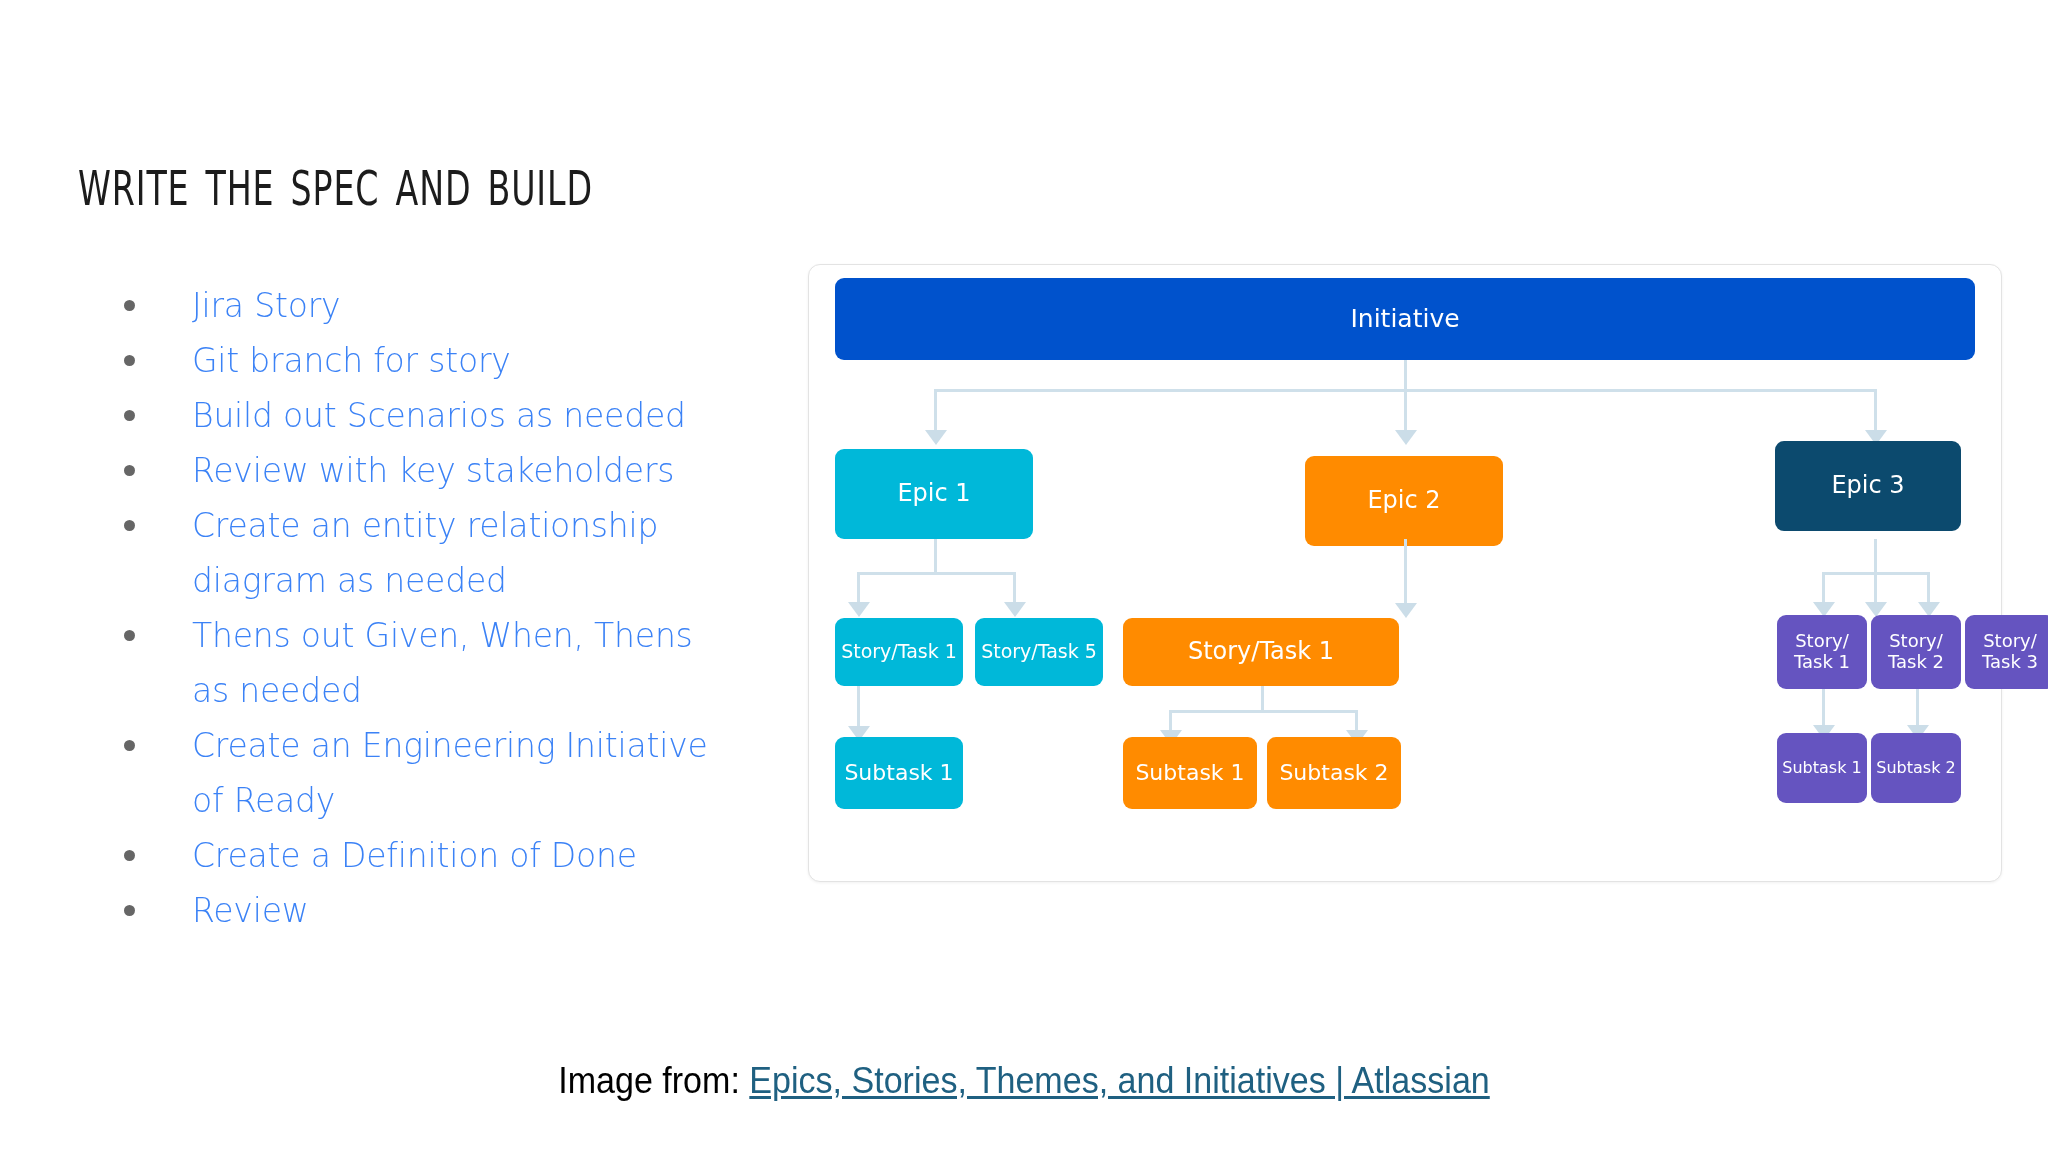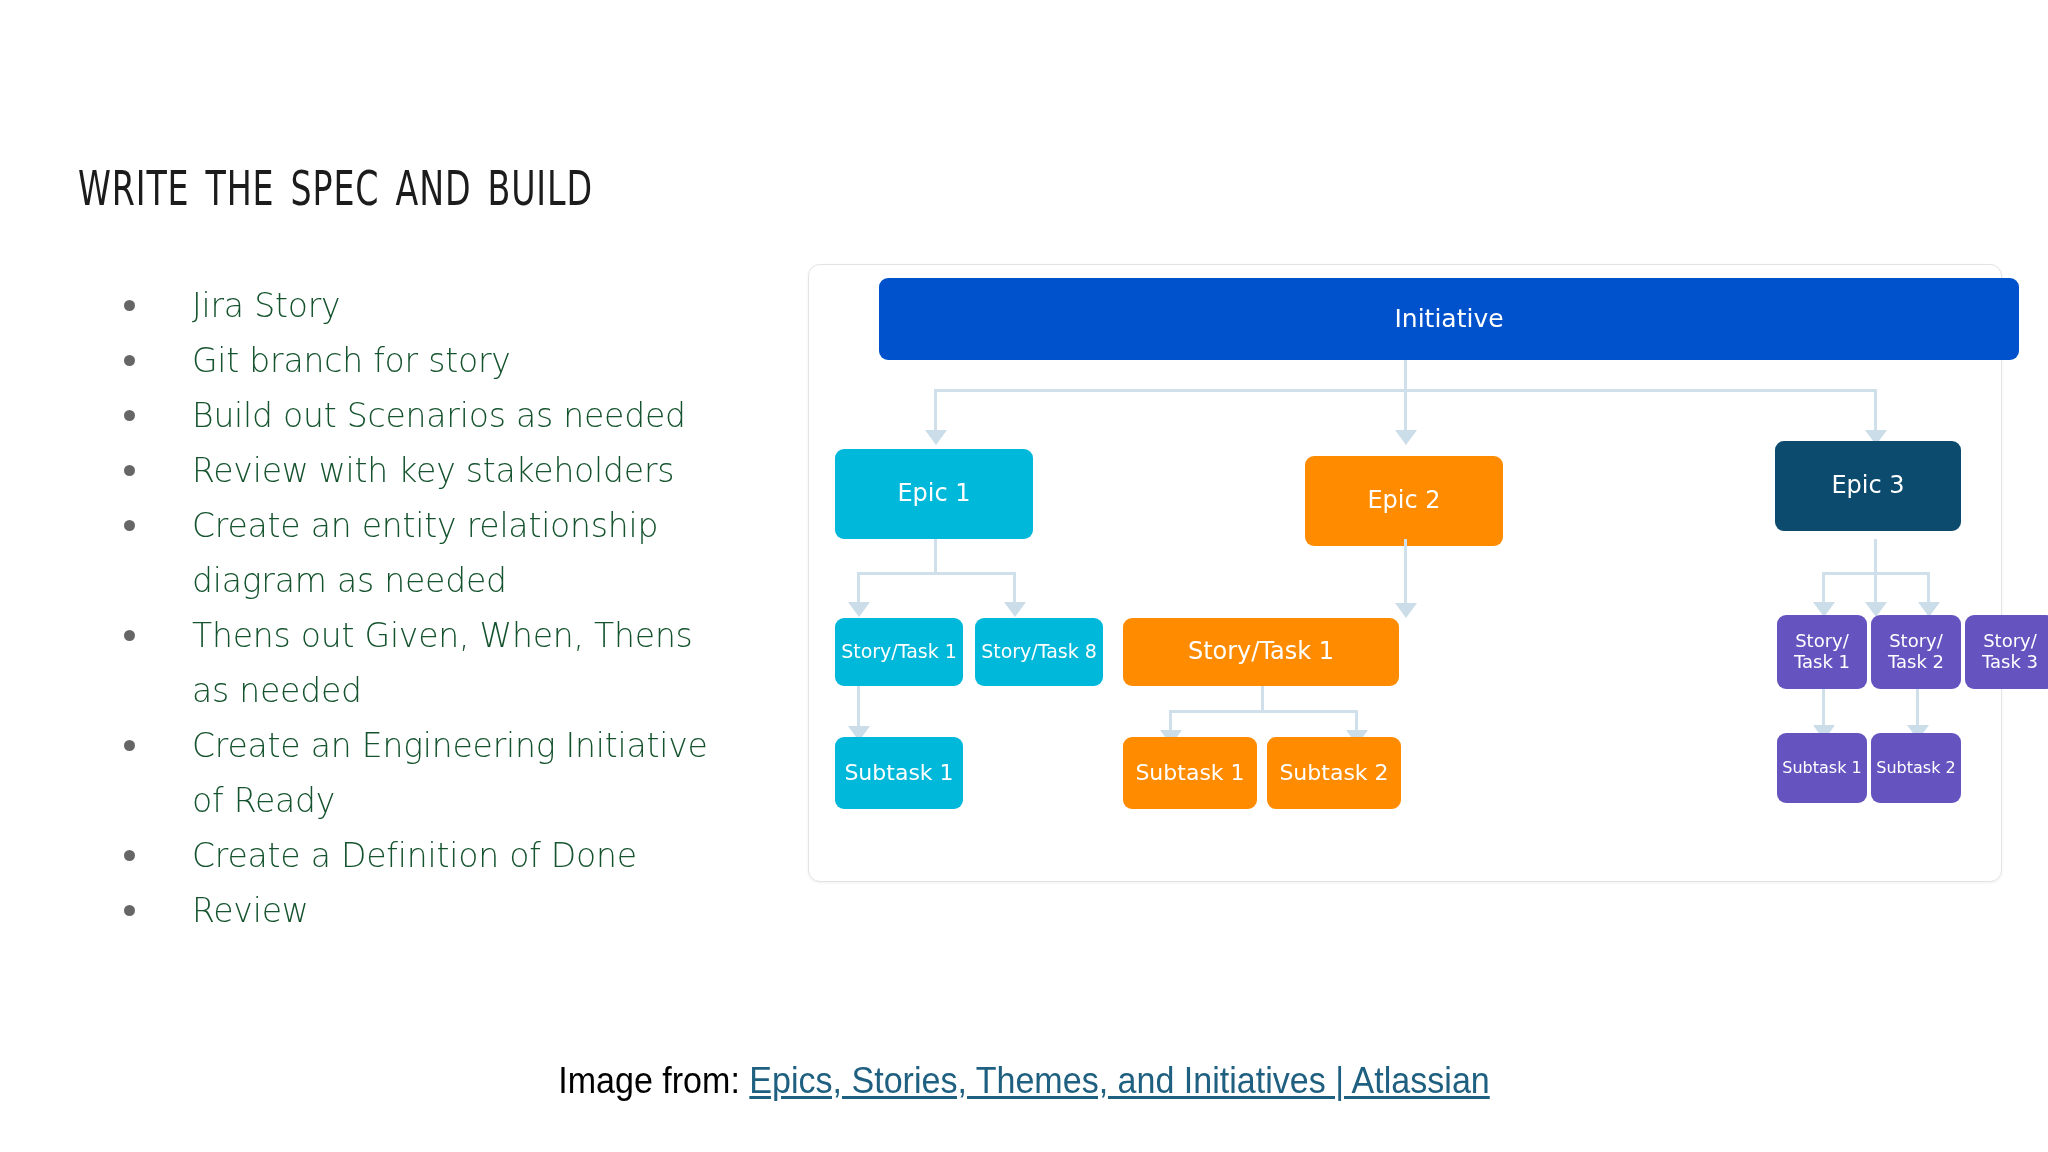--- a/index.html
+++ b/index.html
@@ -38,21 +38,21 @@
     left: 110px;
     top: 278px;
     width: 620px;
     list-style: none;
     margin: 0;
     padding: 0;
   }
   .bullet-item {
     position: relative;
     padding-left: 82px;
-    color: #14532d;
+    color: #3b82f6;
     font-size: 33px;
     line-height: 55px;
     font-family: "DejaVu Sans", sans-serif;
     font-weight: 300;
     letter-spacing: -0.2px;
   }
   .bullet-dot {
     position: absolute;
     left: 14px;
     top: 22px;
@@ -161,21 +161,21 @@
     <span>Create a Definition of Done</span>
   </li>
   <li class="bullet-item">
     <span class="bullet-dot"></span>
     <span>Review</span>
   </li>
 </ul>
 
 <div class="diagram-panel">
 
-  <div class="node" style="left:26px; top:13px; width:1140px; height:82px; background:#0052CC; font-size:25px;margin-left:44px;">Initiative</div>
+  <div class="node" style="left:26px; top:13px; width:1140px; height:82px; background:#0052CC; font-size:25px;">Initiative</div>
 
   <div class="conn conn-v" style="left:595px; top:95px; height:29px;"></div>
   <div class="conn conn-h" style="left:125px; top:124px; width:942px;"></div>
   <div class="conn conn-v" style="left:125px; top:124px; height:43px;"></div>
   <div class="arrow-head" style="left:116px; top:165px;"></div>
   <div class="conn conn-v" style="left:595px; top:124px; height:43px;"></div>
   <div class="arrow-head" style="left:586px; top:165px;"></div>
   <div class="conn conn-v" style="left:1065px; top:124px; height:43px;"></div>
   <div class="arrow-head" style="left:1056px; top:165px;"></div>
 
@@ -196,21 +196,21 @@
   <div class="conn conn-v" style="left:1065px; top:274px; height:33px;"></div>
   <div class="conn conn-h" style="left:1013px; top:307px; width:105px;"></div>
   <div class="conn conn-v" style="left:1013px; top:307px; height:32px;"></div>
   <div class="arrow-head" style="left:1004px; top:337px;"></div>
   <div class="conn conn-v" style="left:1065px; top:307px; height:32px;"></div>
   <div class="arrow-head" style="left:1056px; top:337px;"></div>
   <div class="conn conn-v" style="left:1118px; top:307px; height:32px;"></div>
   <div class="arrow-head" style="left:1109px; top:337px;"></div>
 
   <div class="node" style="left:26px; top:353px; width:128px; height:68px; background:#00B8D9; font-size:19px;">Story/Task 1</div>
-  <div class="node" style="left:166px; top:353px; width:128px; height:68px; background:#00B8D9; font-size:19px;">Story/Task 8</div>
+  <div class="node" style="left:166px; top:353px; width:128px; height:68px; background:#00B8D9; font-size:19px;">Story/Task 5</div>
   <div class="node" style="left:314px; top:353px; width:276px; height:68px; background:#FF8B00; font-size:24px;">Story/Task 1</div>
   <div class="node" style="left:968px; top:350px; width:90px; height:74px; background:#6554C0; font-size:18px;">Story/
 Task 1</div>
   <div class="node" style="left:1062px; top:350px; width:90px; height:74px; background:#6554C0; font-size:18px;">Story/
 Task 2</div>
   <div class="node" style="left:1156px; top:350px; width:90px; height:74px; background:#6554C0; font-size:18px;">Story/
 Task 3</div>
 
   <div class="conn conn-v" style="left:48px; top:421px; height:42px;"></div>
   <div class="arrow-head" style="left:39px; top:461px;"></div>

